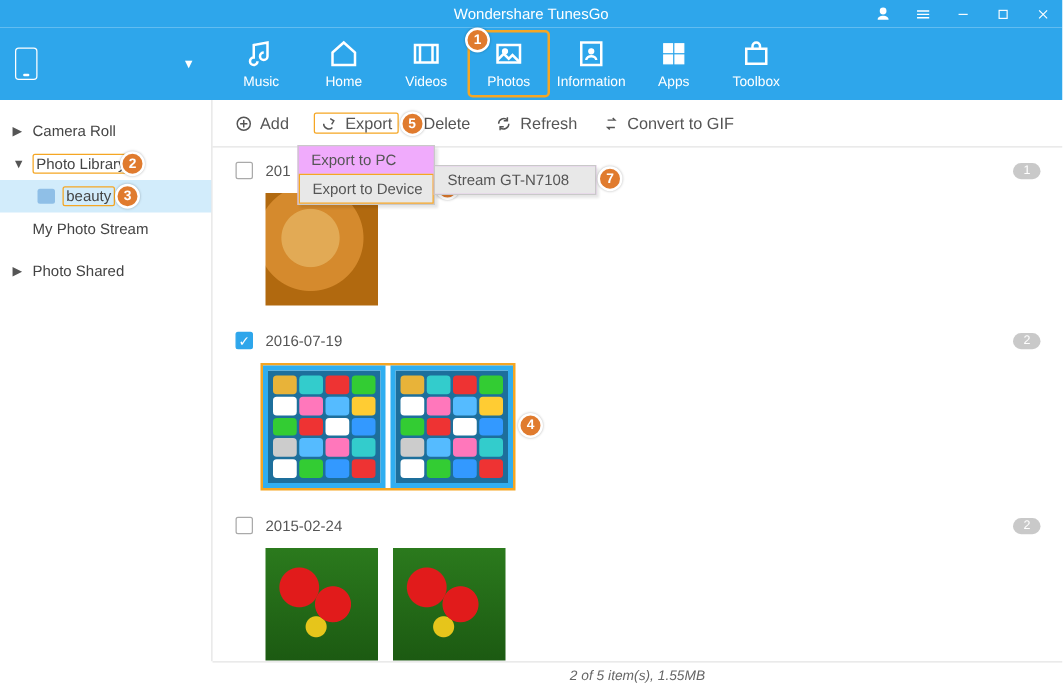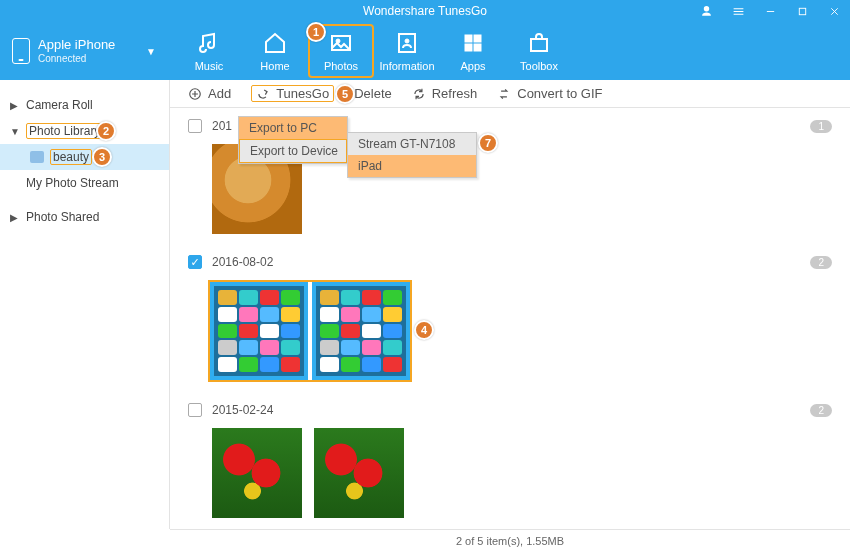--- a/index.html
+++ b/index.html
@@ -31,27 +31,27 @@
   .main { display:flex; height: calc(551px - 22px - 58px - 22px); }
   .sidebar { width: 170px; border-right:1px solid #e3e3e3; padding-top:12px; }
   .side-row { display:flex; align-items:center; height:26px; padding-left:10px; gap:6px; cursor:pointer; font-size:12px; color:#444; position:relative;}
   .side-row.selected { background:#d2ecfb; }
   .side-row .caret { width:10px; font-size:10px; color:#555;}
   .side-row .ico { width:14px; height:12px; background:#8fbfe7; border-radius:2px; }
   .side-row .pad { width:10px;}
   .side-label.hl { border:1.5px solid #f5a623; border-radius:2px; padding:0 2px; }
 
   .content { flex:1; display:flex; flex-direction:column; position:relative; }
-  .actionbar { height:28px; border-bottom:1px solid #e3e3e3; display:flex; align-items:center; padding-left:18px; gap:20px; font-size:13px; color:#555; position:relative;}
+  .actionbar { height:38px; border-bottom:1px solid #e3e3e3; display:flex; align-items:center; padding-left:18px; gap:20px; font-size:13px; color:#555; position:relative;}
   .act-btn { display:flex; align-items:center; gap:6px; cursor:pointer; position:relative;}
   .act-btn.hl { border:1.5px solid #f5a623; border-radius:2px; padding:0 4px;}
   .act-btn svg { width:14px; height:14px; fill:#555; stroke:#555;}
 
   
-  .menu { position:absolute; background:#fdba74; border:1px solid #c9c9c9; box-shadow: 2px 2px 2px rgba(0,0,0,.1); z-index:10; font-size:12px; }
+  .menu { position:absolute; background:#f0abfc; border:1px solid #c9c9c9; box-shadow: 2px 2px 2px rgba(0,0,0,.1); z-index:10; font-size:12px; }
   .menu .mitem { padding:4px 14px 4px 10px; cursor:pointer; white-space:nowrap;}
   .menu .mitem.hi { background:#e8e8e8; border:1.5px solid #f5a623; }
   .menu1 { top:36px; left:68px; width:110px; }
   .menu2 { top:52px; left:177px; width:130px; }
 
   
   .scroll { flex:1; overflow:auto; padding: 6px 18px 10px 18px; }
   .group { margin-bottom:6px; }
   .ghead { display:flex; align-items:center; height:24px; gap:10px; font-size:12px; color:#555;}
   .ghead .cb { width:14px; height:14px; border:1px solid #aaa; border-radius:2px; display:flex; align-items:center;justify-content:center;}
@@ -65,21 +65,21 @@
   
   .dog { background: radial-gradient(circle at 40% 40%, #e2aa55 0 30%, #d58a2d 31% 55%, #b1690f 56% 100%); }
   .screen { background:#1d6f9c; display:grid; grid-template-columns:repeat(4,1fr); grid-template-rows:repeat(5,1fr); gap:2px; padding:4px;}
   .screen div{ border-radius:3px; }
   .flowers { background: radial-gradient(circle at 30% 35%, #e11b1b 0 18%, transparent 19%),
                          radial-gradient(circle at 60% 50%, #e11b1b 0 20%, transparent 21%),
                          radial-gradient(circle at 45% 70%, #e6c51b 0 10%, transparent 11%),
                          linear-gradient(#2b7a1d,#1c5a12); }
 
   
-  .status { height:22px; border-top:1px solid #e3e3e3; font-size:11px; color:#666; display:flex; align-items:center; justify-content:center; margin-left:170px; }
+  .status { height:22px; border-top:1px solid #e3e3e3; font-size:11px; color:#666; display:flex; align-items:center; justify-content:center; margin-left:170px;font-style:italic; }
 
   
   .badge { position:absolute; width:20px; height:20px; border-radius:50%; background:#e07b2e; color:#fff; font-size:11px; font-weight:bold; display:flex; align-items:center; justify-content:center; border:2px solid #fff; z-index:20; box-shadow:0 0 2px rgba(0,0,0,.3);}
 </style>
 </head>
 <body>
 
 <div class="titlebar">
   <span>Wondershare TunesGo</span>
   <div class="win-ctrls">
@@ -107,42 +107,47 @@
         <svg width="11" height="11" viewBox="0 0 24 24">
           <path d="M5 5l14 14M19 5L5 19" stroke="#fff" stroke-width="2"></path>
         </svg>
       </div>
   </div>
 </div>
 
 <div class="toolbar">
   <div class="device">
     <div class="phone-ic"></div>
-    <div class="txt">
-      <div class="name">Apple  iPhone</div>
-      <div class="stat">Connected</div>
-    </div>
     <div class="chev">▼</div>
   </div>
   <div class="nav">
     <div class="nav-item">
       <div class="icon">
           <svg width="24" height="24" viewBox="0 0 24 24">
             <path d="M9 18a3 3 0 1 1-3-3V5l11-2v11a3 3 0 1 1-3-3" fill="none" stroke-width="2"></path>
           </svg>
         </div>
       <span>Music</span>
     </div>
     <div class="nav-item">
       <div class="icon">
           <svg width="24" height="24" viewBox="0 0 24 24">
             <path d="M3 11l9-8 9 8v10H3z" fill="none" stroke-width="2"></path>
           </svg>
         </div>
       <span>Home</span>
+    </div>
+    <div class="nav-item">
+      <div class="icon">
+          <svg width="24" height="24" viewBox="0 0 24 24">
+            <rect x="3" y="5" width="18" height="14" fill="none" stroke-width="2"></rect>
+            <path d="M7 5v14M17 5v14" stroke-width="2"></path>
+          </svg>
+        </div>
+      <span>Videos</span>
     </div>
     <div class="nav-item active" style="position:relative">
       <div class="icon">
           <svg width="24" height="24" viewBox="0 0 24 24">
             <rect x="3" y="5" width="18" height="14" fill="none" stroke-width="2"></rect>
             <circle cx="9" cy="10" r="2"></circle>
             <path d="M3 17l5-5 4 4 3-3 6 6" fill="none" stroke-width="2"></path>
           </svg>
         </div>
       <span>Photos</span>
@@ -214,21 +219,21 @@
         <svg viewBox="0 0 24 24">
             <circle cx="12" cy="12" r="9" fill="none" stroke-width="2"></circle>
             <path d="M12 7v10M7 12h10" stroke-width="2"></path>
           </svg>
         <span>Add</span>
       </div>
       <div class="act-btn hl" style="position:relative">
         <svg viewBox="0 0 24 24">
             <path d="M5 12a7 7 0 0 0 12 5M14 5l5 3-3 5" fill="none" stroke-width="2"></path>
           </svg>
-        <span>TunesGo</span>
+        <span>Export</span>
         <div class="badge" style="right:-22px; top:-2px;">5</div>
       </div>
       <div class="act-btn">
         <span>Delete</span>
       </div>
       <div class="act-btn">
         <svg viewBox="0 0 24 24">
             <path d="M5 12a7 7 0 0 1 12-5M19 12a7 7 0 0 1-12 5" fill="none" stroke-width="2"></path>
             <path d="M17 3v5h-5M7 21v-5h5" fill="none" stroke-width="2"></path>
           </svg>
@@ -246,41 +251,40 @@
         <div class="mitem hi" style="position:relative">
           <span>Export to Device</span>
           <div class="badge" style="right:-22px; top:0;">6</div>
         </div>
       </div>
       <div class="menu menu2">
         <div class="mitem" style="position:relative; background:#e8e8e8;">
           <span>Stream GT-N7108</span>
           <div class="badge" style="right:-22px; top:0;">7</div>
         </div>
-        <div class="mitem">iPad</div>
       </div>
     </div>
 
     <div class="scroll">
 
       <div class="group">
         <div class="ghead">
           <div class="cb"></div>
           <span>201</span>
           <span class="count">1</span>
         </div>
         <div class="thumbs">
           <div class="thumb dog"></div>
         </div>
       </div>
 
       <div class="group">
         <div class="ghead">
           <div class="cb checked">✓</div>
-          <span>2016-08-02</span>
+          <span>2016-07-19</span>
           <span class="count">2</span>
         </div>
         <div class="thumbs" style="padding-left:20px; position:relative;">
           <div class="sel-wrap">
             <div class="thumb screen sel">
               <div style="background:#e8b339"></div>
                 <div style="background:#3cc"></div>
                 <div style="background:#e33"></div>
                 <div style="background:#3c3"></div>
               <div style="background:#fff"></div>

